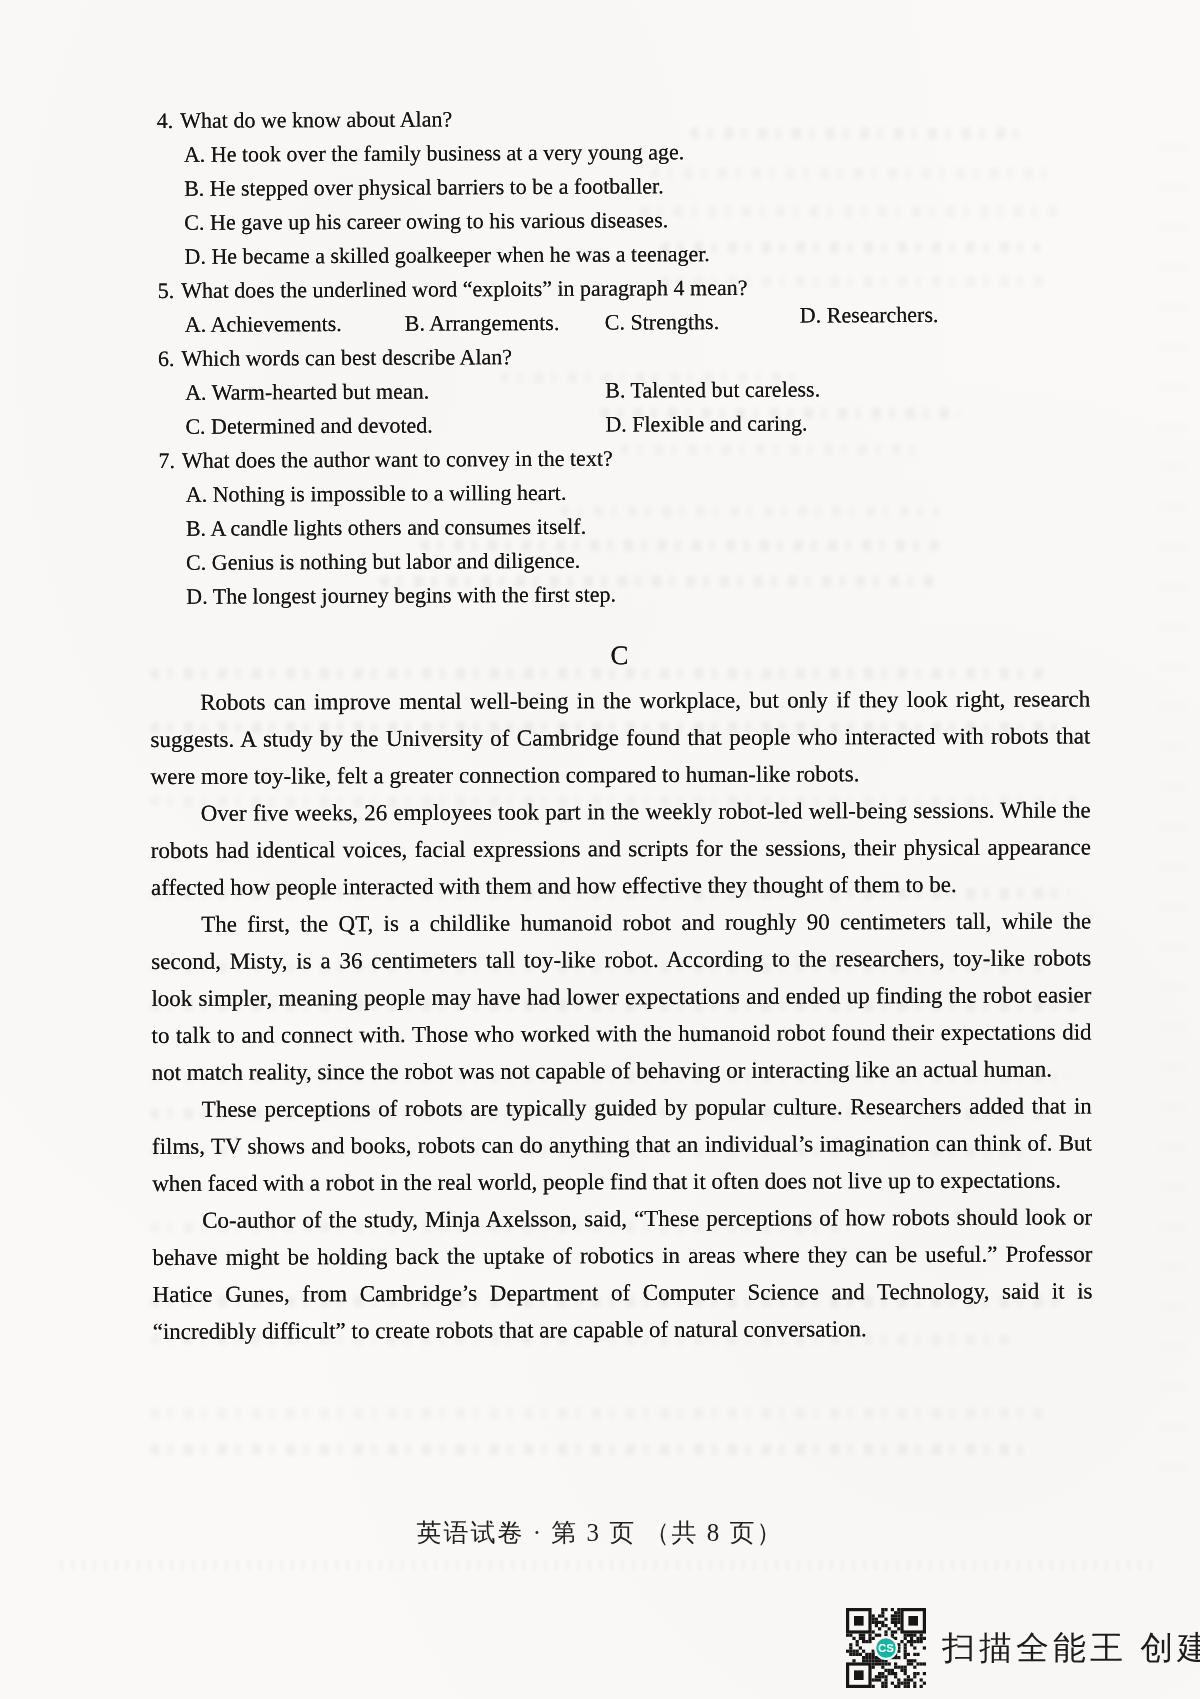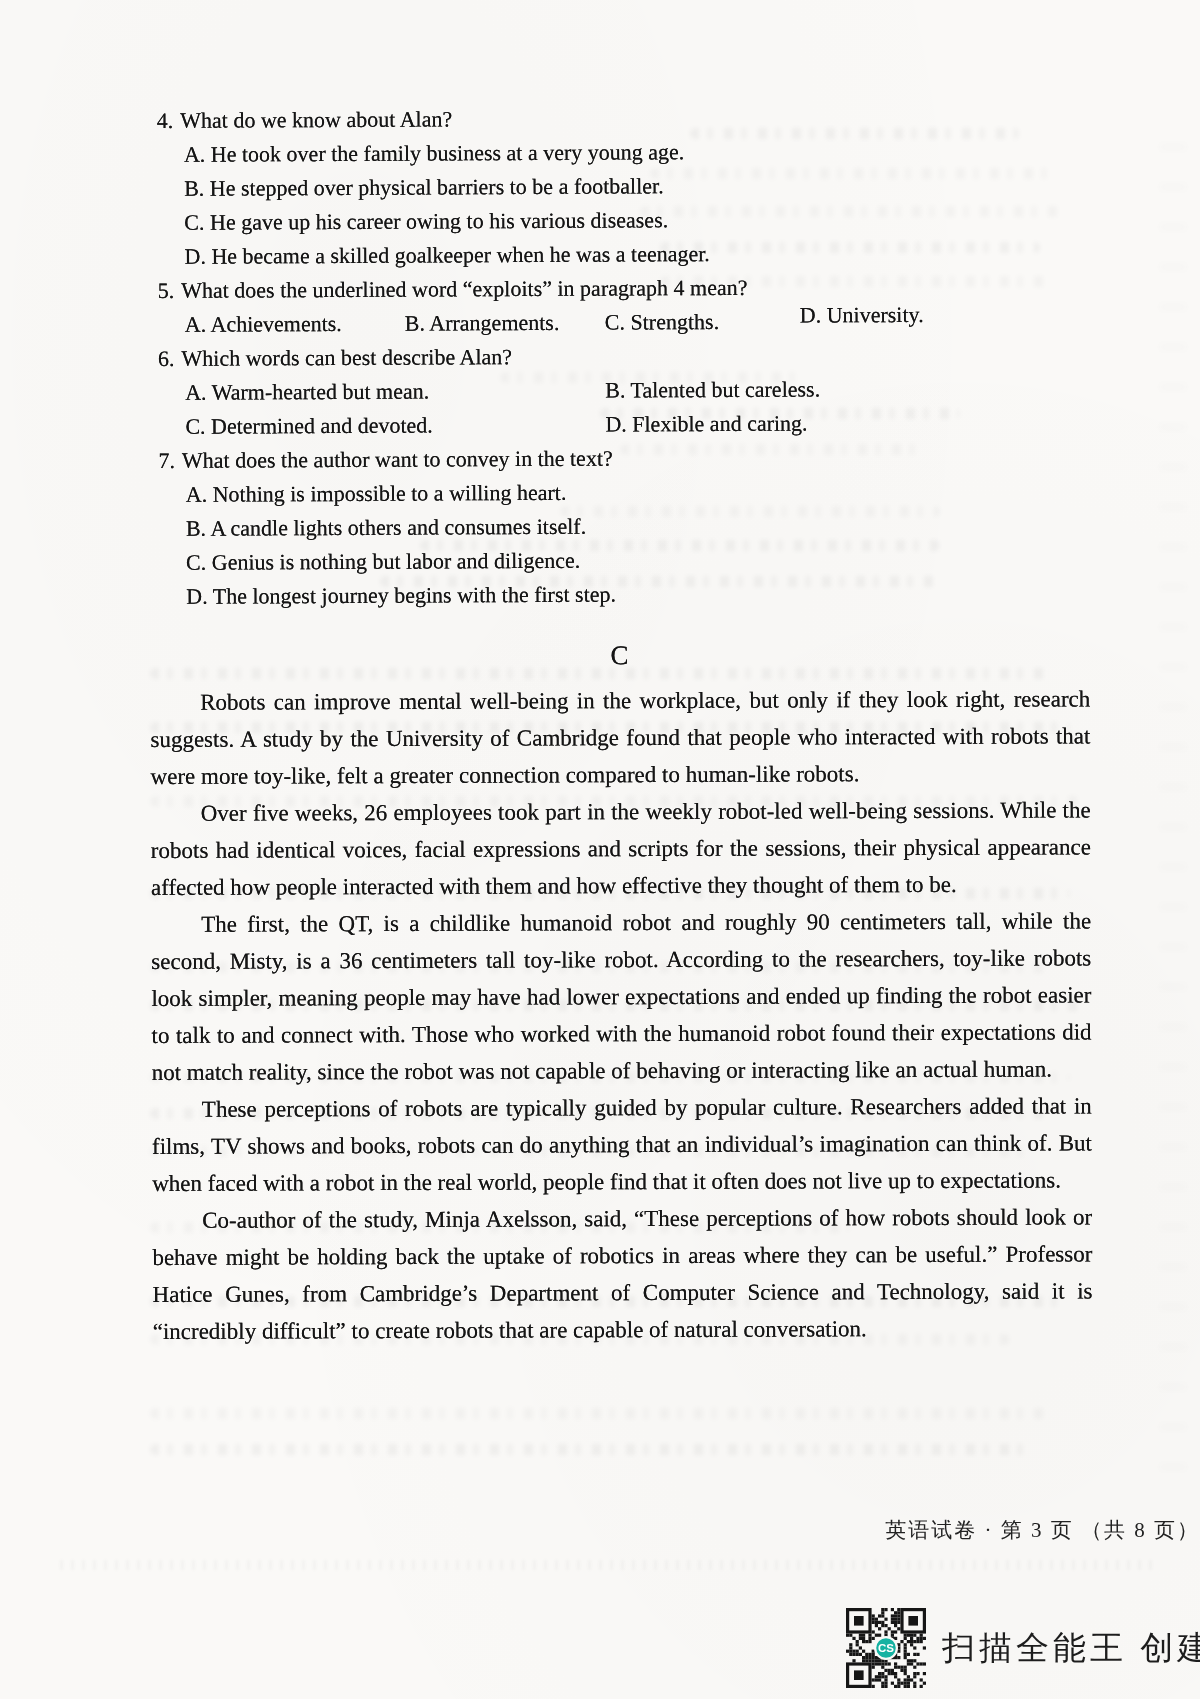--- a/index.html
+++ b/index.html
@@ -43,21 +43,21 @@
   .section-label{
     text-align:center;font-size:27px;height:48px;line-height:42px;
     letter-spacing:1px;
   }
   .para{margin:0;text-indent:50px;text-align:justify;line-height:37px;}
   
   .questions,.passage{ text-shadow:0 0 0.45px rgba(10,10,10,0.85); }
   
   .footer{
     position:absolute;left:0;top:1516px;width:1200px;
-    text-align:right;font-size:21px;color:#222;
+    text-align:center;font-size:25px;color:#222;
     letter-spacing:2px;
   }
   
   .scanner{
     position:absolute;left:846px;top:1608px;
     display:flex;align-items:center;gap:16px;
   }
   .qr{width:80px;height:80px;display:block;}
   .scanner-label{
     font-family:"Liberation Sans", sans-serif;
@@ -125,21 +125,21 @@
       <div class="q-line"><span class="q-num">4.</span><span>What do we know about Alan?</span></div>
       <div class="opt-line">A. He took over the family business at a very young age.</div>
       <div class="opt-line">B. He stepped over physical barriers to be a footballer.</div>
       <div class="opt-line">C. He gave up his career owing to his various diseases.</div>
       <div class="opt-line">D. He became a skilled goalkeeper when he was a teenager.</div>
       <div class="q-line"><span class="q-num">5.</span><span>What does the underlined word “exploits” in paragraph 4 mean?</span></div>
       <div class="opt-row">
         <span class="col-a">A. Achievements.</span>
         <span class="col-b">B. Arrangements.</span>
         <span class="col-c">C. Strengths.</span>
-        <span class="col-d">D. University.</span>
+        <span class="col-d">D. Researchers.</span>
       </div>
       <div class="q-line"><span class="q-num">6.</span><span>Which words can best describe Alan?</span></div>
       <div class="opt-row opt-row2">
         <span class="col-w">A. Warm-hearted but mean.</span>
         <span class="col-w">B. Talented but careless.</span>
       </div>
       <div class="opt-row opt-row2">
         <span class="col-w">C. Determined and devoted.</span>
         <span class="col-w">D. Flexible and caring.</span>
       </div>

